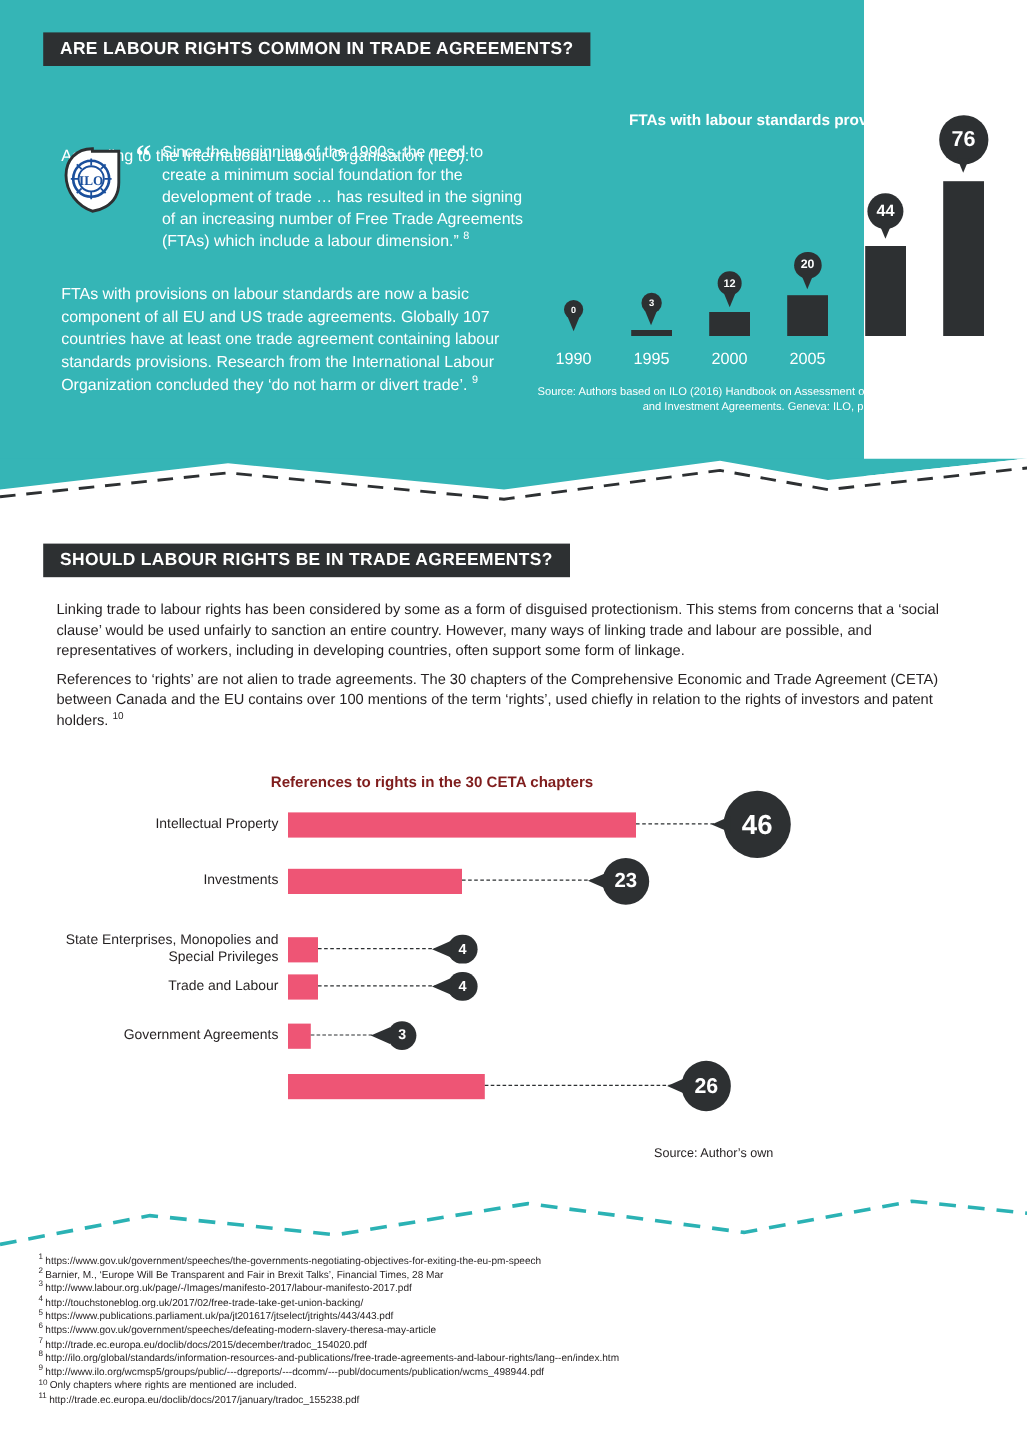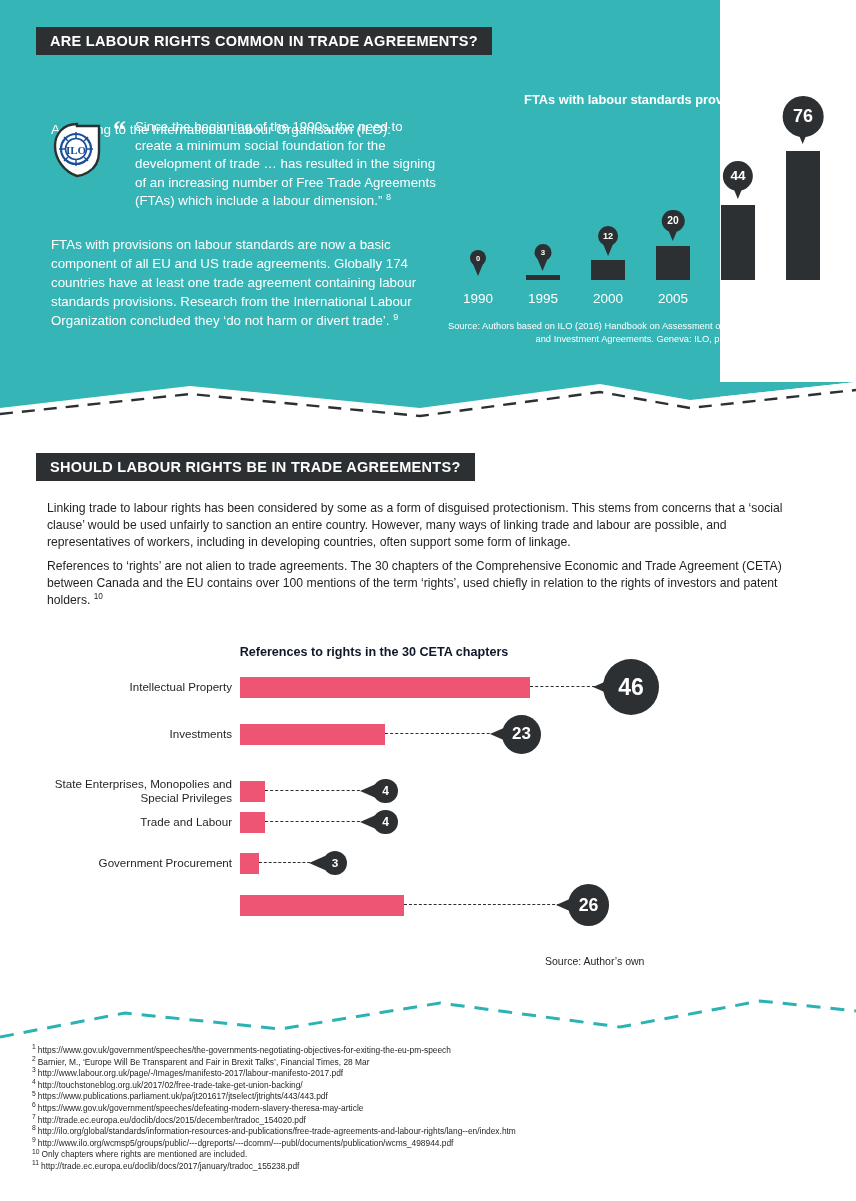--- a/index.html
+++ b/index.html
@@ -100,22 +100,22 @@
     color:#231f20;font-size:12.2px;line-height:17.2px;
   }
   #body-para-2{
     position:absolute;left:47px;top:558px;width:765px;
     color:#231f20;font-size:12.2px;line-height:17.2px;
   }
 
   
   #hchart{position:absolute;left:30px;top:645px;width:700px;height:310px;}
   #hchart-title{
-    position:absolute;left:14px;top:0;width:660px;text-align:center;
-    color:#0f172a;font-size:12.6px;font-weight:bold;
+    position:absolute;left:0;top:0;width:660px;text-align:center;
+    color:#7f1d1d;font-size:12.6px;font-weight:bold;
   }
   .hrow{position:absolute;left:0;width:700px;height:34px;}
   .hcat{
     position:absolute;left:0;top:0;width:202px;height:34px;
     display:flex;align-items:center;justify-content:flex-end;
     text-align:right;color:#231f20;font-size:11.6px;line-height:14px;
   }
   .hbar{
     position:absolute;left:210px;top:7px;height:21px;background:#ee5575;
   }
@@ -176,21 +176,21 @@
           <line x1="17" y1="35" x2="13" y2="39"></line>
       </g>
       <text x="25" y="32" text-anchor="middle" font-size="11" font-weight="bold" fill="#1a4f9c" font-family="Liberation Serif, serif">ILO</text>
     </svg>
     <div id="quote-text-wrap">
       <span id="quote-mark">“</span>
       <div id="quote-text"><span>Since the beginning of the 1990s, the need to create a minimum social foundation for the development of trade … has resulted in the signing of an increasing number of Free Trade Agreements (FTAs) which include a labour dimension.”</span> <sup>8</sup></div>
     </div>
   </div>
 
-  <div id="intro-body"><span>FTAs with provisions on labour standards are now a basic component of all EU and US trade agreements. Globally 174 countries have at least one trade agreement containing labour standards provisions. Research from the International Labour Organization concluded they ‘do not harm or divert trade’.</span> <sup>9</sup></div>
+  <div id="intro-body"><span>FTAs with provisions on labour standards are now a basic component of all EU and US trade agreements. Globally 107 countries have at least one trade agreement containing labour standards provisions. Research from the International Labour Organization concluded they ‘do not harm or divert trade’.</span> <sup>9</sup></div>
 
   <div id="vchart">
     <div id="vchart-title">FTAs with labour standards provisions</div>
     <div id="vchart-plot">
         <div class="vcol" style="left: 0px;">
           <div class="pin-down" style="width: 16px; height: 16px; font-size: 7.5px; bottom: 40px;">0</div>
           <div class="vlabel">1990</div>
         </div>
         <div class="vcol" style="left: 65px;">
           <div class="vbar" style="height: 5px;"></div>
@@ -255,21 +255,21 @@
         <div class="hdash" style="left: 235px; width: 100px; top: 19px;"></div>
         <div class="pin-left" style="width: 24.9565px; height: 24.9565px; font-size: 12.0435px; left: 343px; top: 7.52174px;">4</div>
       </div>
       <div class="hrow" style="top: 160px; height: 34px;">
         <div class="hcat" style="height: 34px;">Trade and Labour</div>
         <div class="hbar" style="width: 25px; top: 7px;"></div>
         <div class="hdash" style="left: 235px; width: 100px; top: 16px;"></div>
         <div class="pin-left" style="width: 24.9565px; height: 24.9565px; font-size: 12.0435px; left: 343px; top: 4.52174px;">4</div>
       </div>
       <div class="hrow" style="top: 201px; height: 34px;">
-        <div class="hcat" style="height: 34px;">Government Procurement</div>
+        <div class="hcat" style="height: 34px;">Government Agreements</div>
         <div class="hbar" style="width: 19px; top: 7px;"></div>
         <div class="hdash" style="left: 229px; width: 56px; top: 16px;"></div>
         <div class="pin-left" style="width: 24.2174px; height: 24.2174px; font-size: 11.7826px; left: 293px; top: 4.8913px;">3</div>
       </div>
       <div class="hrow" style="top: 243px; height: 34px;">
         <div class="hbar" style="width: 164px; top: 7px;"></div>
         <div class="hdash" style="left: 374px; width: 156px; top: 16px;"></div>
         <div class="pin-left" style="width: 41.2174px; height: 41.2174px; font-size: 17.7826px; left: 538px; top: -3.6087px;">26</div>
       </div>
     </div>

